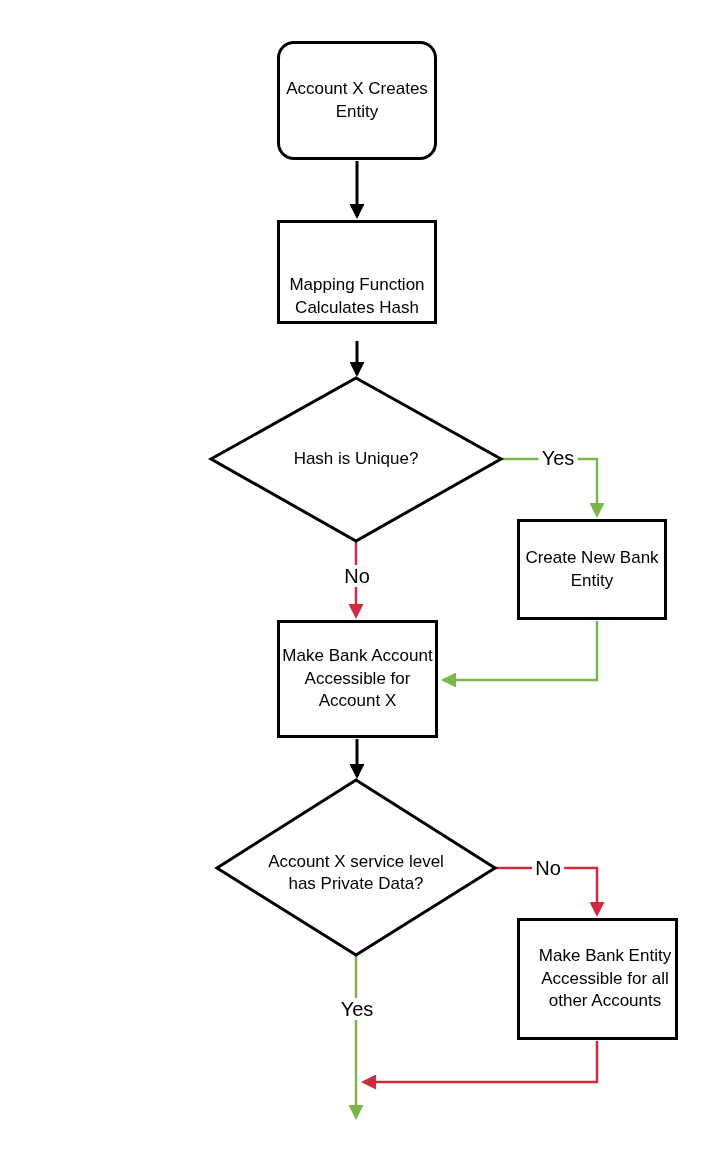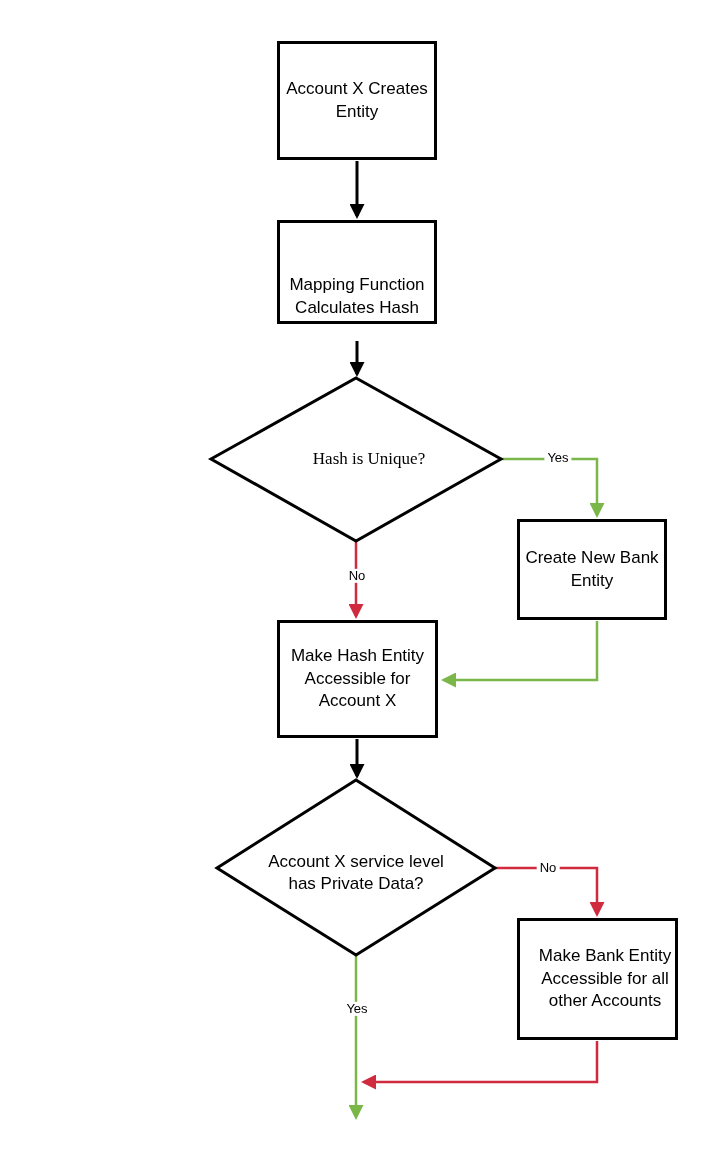--- a/index.html
+++ b/index.html
@@ -55,32 +55,32 @@
     text-align: center;
     font-size: 17px;
     line-height: 1.32;
   }
 
   .edge-label {
     position: absolute;
     transform: translate(-50%, -50%);
     background: #ffffff;
     padding: 0 3px;
-    font-size: 13px;
+    font-size: 20px;
     line-height: 1.1;
   }
 
   
-  #node-create-entity        { left: 277px; top: 41px;  width: 160px; height: 119px; }
+  #node-create-entity        { left: 277px; top: 41px;  width: 160px; height: 119px; border-radius: 17px; }
   #node-mapping-function     { left: 277px; top: 220px; width: 160px; height: 104px; align-items: flex-end; }
   #node-create-new-bank      { left: 517px; top: 519px; width: 150px; height: 101px; }
   #node-accessible-account-x { left: 277px; top: 620px; width: 161px; height: 118px; }
   #node-accessible-all       { left: 517px; top: 918px; width: 161px; height: 122px; padding-left: 16px; }
 
-  #label-hash-unique  { left: 369px; top: 459px; width: 220px; font-family: Liberation Serif, serif; }
+  #label-hash-unique  { left: 356px; top: 459px; width: 220px; }
   #label-private-data { left: 356px; top: 873px; width: 198px; }
 
   #edge-label-yes-1 { left: 558px; top: 458px; }
   #edge-label-no-1  { left: 357px; top: 576px; }
   #edge-label-no-2  { left: 548px; top: 868px; }
   #edge-label-yes-2 { left: 357px; top: 1009px; }
 </style>
 </head>
 <body>
 
@@ -125,21 +125,21 @@
 
   <div class="node" id="node-mapping-function">
     <span>Mapping Function Calculates Hash</span>
   </div>
 
   <div class="node" id="node-create-new-bank">
     <span>Create New Bank Entity</span>
   </div>
 
   <div class="node" id="node-accessible-account-x">
-    <span>Make Hash Entity Accessible for Account X</span>
+    <span>Make Bank Account Accessible for Account X</span>
   </div>
 
   <div class="node" id="node-accessible-all">
     <span>Make Bank Entity Accessible for all other Accounts</span>
   </div>
 
   <div class="decision-label" id="label-hash-unique">Hash is Unique?</div>
 
   <div class="decision-label" id="label-private-data">Account X service level has Private Data?</div>
 

